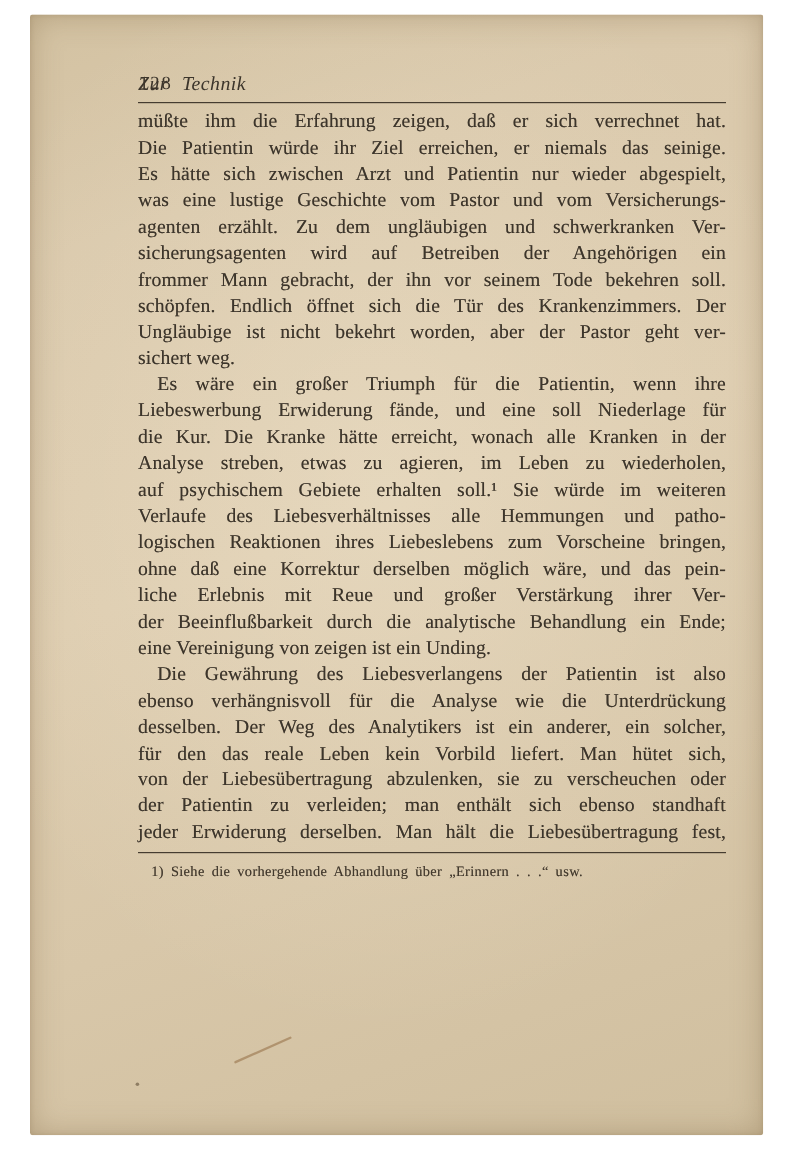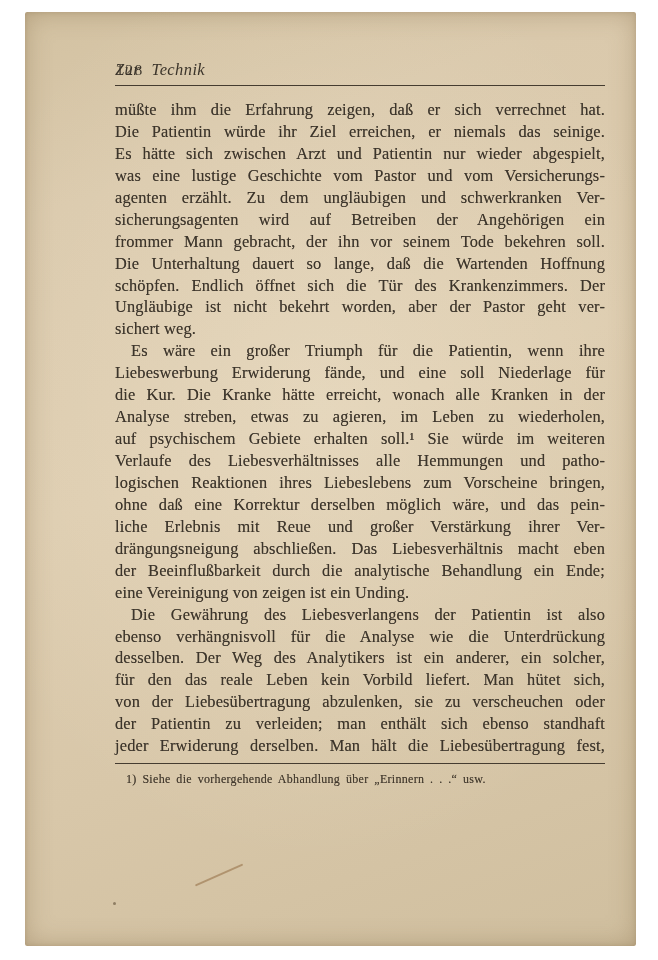--- a/index.html
+++ b/index.html
@@ -21,21 +21,21 @@
   }
   .header{position:relative;height:27px;}
   .pagenum{
     position:absolute;left:1px;top:3px;font-size:15.5px;letter-spacing:1.5px;
   }
   .runtitle{
     position:absolute;left:0;right:0;top:2px;text-align:left;
     font-style:italic;font-size:16.5px;word-spacing:7px;letter-spacing:0.4px;
   }
   .rule{border:0;border-top:1.6px solid #453c30;margin:0 0 0 0;}
-  .body{margin-top:13px;}
+  .body{margin-top:4px;}
   .line{
     height:21.95px;line-height:21.95px;font-size:16.4px;
     letter-spacing:0.15px;white-space:normal;overflow:visible;
     text-align:justify;text-align-last:justify;
     text-shadow:0 0 0.5px rgba(58,48,38,0.55);
   }
   .line.indent{padding-left:16px;}
   .line.end{text-align-last:left;}
   .fnrule{border:0;border-top:1.4px solid #453c30;margin-top:5.5px;}
   .footnote{
@@ -68,34 +68,32 @@
     <hr class="rule">
 
     <div class="body">
       <div class="line">müßte ihm die Erfahrung zeigen, daß er sich verrechnet hat.</div>
       <div class="line">Die Patientin würde ihr Ziel erreichen, er niemals das seinige.</div>
       <div class="line">Es hätte sich zwischen Arzt und Patientin nur wieder abgespielt,</div>
       <div class="line">was eine lustige Geschichte vom Pastor und vom Versicherungs-</div>
       <div class="line">agenten erzählt. Zu dem ungläubigen und schwerkranken Ver-</div>
       <div class="line">sicherungsagenten wird auf Betreiben der Angehörigen ein</div>
       <div class="line">frommer Mann gebracht, der ihn vor seinem Tode bekehren soll.</div>
-      <div class="line">Die Unterhaltung dauert so lange, daß die Wartenden Hoffnung</div>
       <div class="line">schöpfen. Endlich öffnet sich die Tür des Krankenzimmers. Der</div>
       <div class="line">Ungläubige ist nicht bekehrt worden, aber der Pastor geht ver-</div>
       <div class="line end">sichert weg.</div>
       <div class="line indent">Es wäre ein großer Triumph für die Patientin, wenn ihre</div>
       <div class="line">Liebeswerbung Erwiderung fände, und eine soll Niederlage für</div>
       <div class="line">die Kur. Die Kranke hätte erreicht, wonach alle Kranken in der</div>
       <div class="line">Analyse streben, etwas zu agieren, im Leben zu wiederholen,</div>
       <div class="line">auf psychischem Gebiete erhalten soll.¹ Sie würde im weiteren</div>
       <div class="line">Verlaufe des Liebesverhältnisses alle Hemmungen und patho-</div>
       <div class="line">logischen Reaktionen ihres Liebeslebens zum Vorscheine bringen,</div>
       <div class="line">ohne daß eine Korrektur derselben möglich wäre, und das pein-</div>
       <div class="line">liche Erlebnis mit Reue und großer Verstärkung ihrer Ver-</div>
-      <div class="line">drängungsneigung abschließen. Das Liebesverhältnis macht eben</div>
       <div class="line">der Beeinflußbarkeit durch die analytische Behandlung ein Ende;</div>
       <div class="line end">eine Vereinigung von zeigen ist ein Unding.</div>
       <div class="line indent">Die Gewährung des Liebesverlangens der Patientin ist also</div>
       <div class="line">ebenso verhängnisvoll für die Analyse wie die Unterdrückung</div>
       <div class="line">desselben. Der Weg des Analytikers ist ein anderer, ein solcher,</div>
       <div class="line">für den das reale Leben kein Vorbild liefert. Man hütet sich,</div>
       <div class="line">von der Liebesübertragung abzulenken, sie zu verscheuchen oder</div>
       <div class="line">der Patientin zu verleiden; man enthält sich ebenso standhaft</div>
       <div class="line">jeder Erwiderung derselben. Man hält die Liebesübertragung fest,</div>
     </div>

